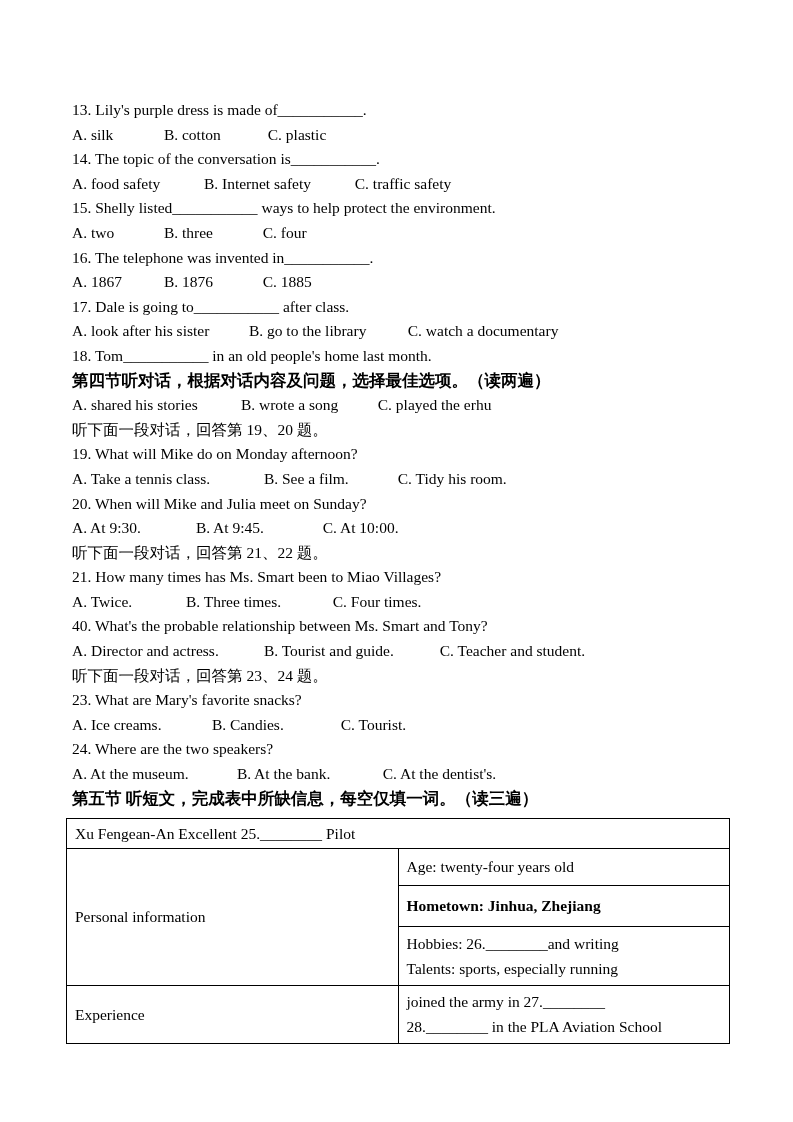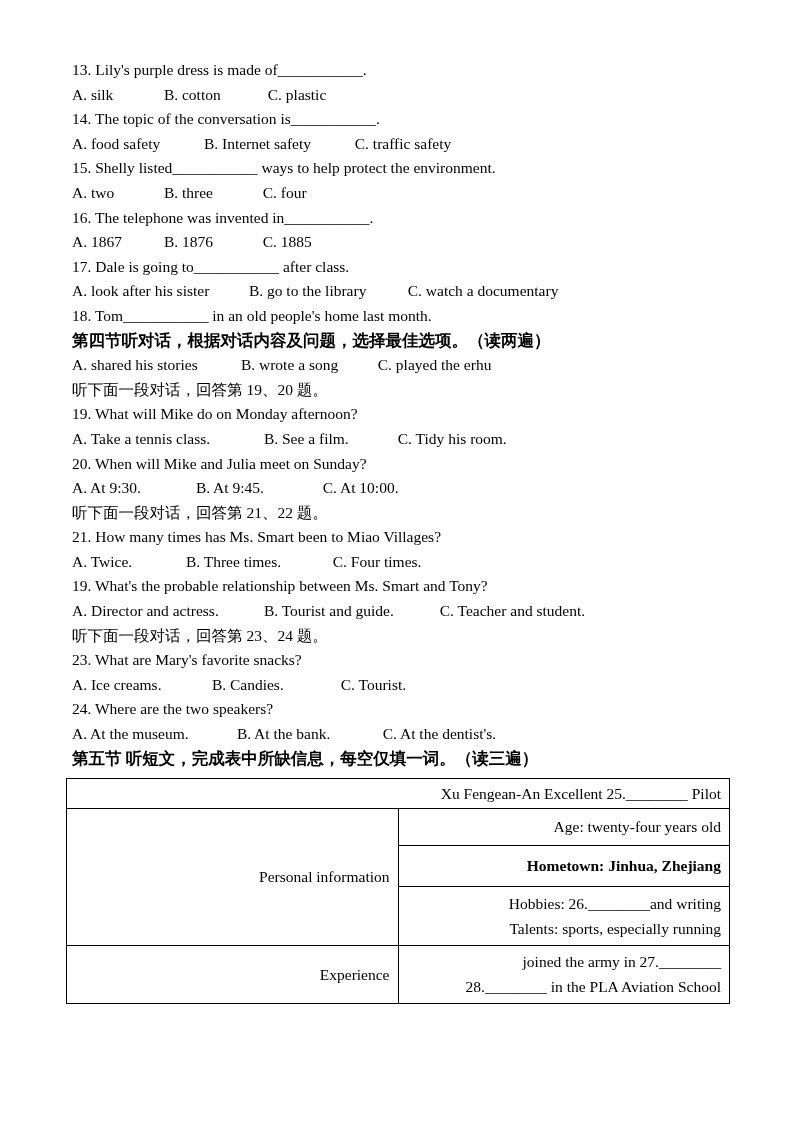--- a/index.html
+++ b/index.html
@@ -7,20 +7,21 @@
   body {
     width: 793px;
     height: 1122px;
     background: #ffffff;
     color: #000000;
     font-family: "Liberation Serif", serif;
     overflow: hidden;
   }
   .page {
     padding: 58px 50px 0 72px;
+    margin-top: 40px;
   }
   .line {
     font-size: 15.5px;
     line-height: 24.6px;
     height: 24.6px;
     white-space: nowrap;
   }
   .opts .opt { display: inline-block; }
   .cn-head {
     font-weight: bold;
@@ -33,21 +34,20 @@
     margin-left: -6px;
     width: 664px;
     table-layout: fixed;
   }
   table.info td {
     border: 1px solid #000000;
     font-size: 15.5px;
     padding: 4px 8px;
     vertical-align: middle;
     font-family: "Liberation Serif", serif;
-    text-align: right;
   }
   td.label-cell { width: 207px; }
   tr.title-row td { height: 30px; }
   td.age-cell { height: 37px; }
   td.hometown-cell { height: 41px; font-weight: bold; }
   td.hobbies-cell { padding-top: 9px; padding-bottom: 9px; }
   td.hobbies-cell div { line-height: 25px; }
   td.exp-cell { padding-top: 9px; padding-bottom: 9px; }
   td.exp-cell div { line-height: 24.5px; }
 </style>
@@ -118,21 +118,21 @@
 
   <div class="line cn">听下面一段对话，回答第 21、22 题。</div>
 
   <div class="line">21. How many times has Ms. Smart been to Miao Villages?</div>
   <div class="line opts">
     <span class="opt" style="min-width:110px">A. Twice.</span>
     <span class="opt" style="min-width:143px">B. Three times.</span>
     <span class="opt">C. Four times.</span>
   </div>
 
-  <div class="line">19. What's the probable relationship between Ms. Smart and Tony?</div>
+  <div class="line">40. What's the probable relationship between Ms. Smart and Tony?</div>
   <div class="line opts">
     <span class="opt" style="min-width:188px">A. Director and actress.</span>
     <span class="opt" style="min-width:172px">B. Tourist and guide.</span>
     <span class="opt">C. Teacher and student.</span>
   </div>
 
   <div class="line cn">听下面一段对话，回答第 23、24 题。</div>
 
   <div class="line">23. What are Mary's favorite snacks?</div>
   <div class="line opts">

